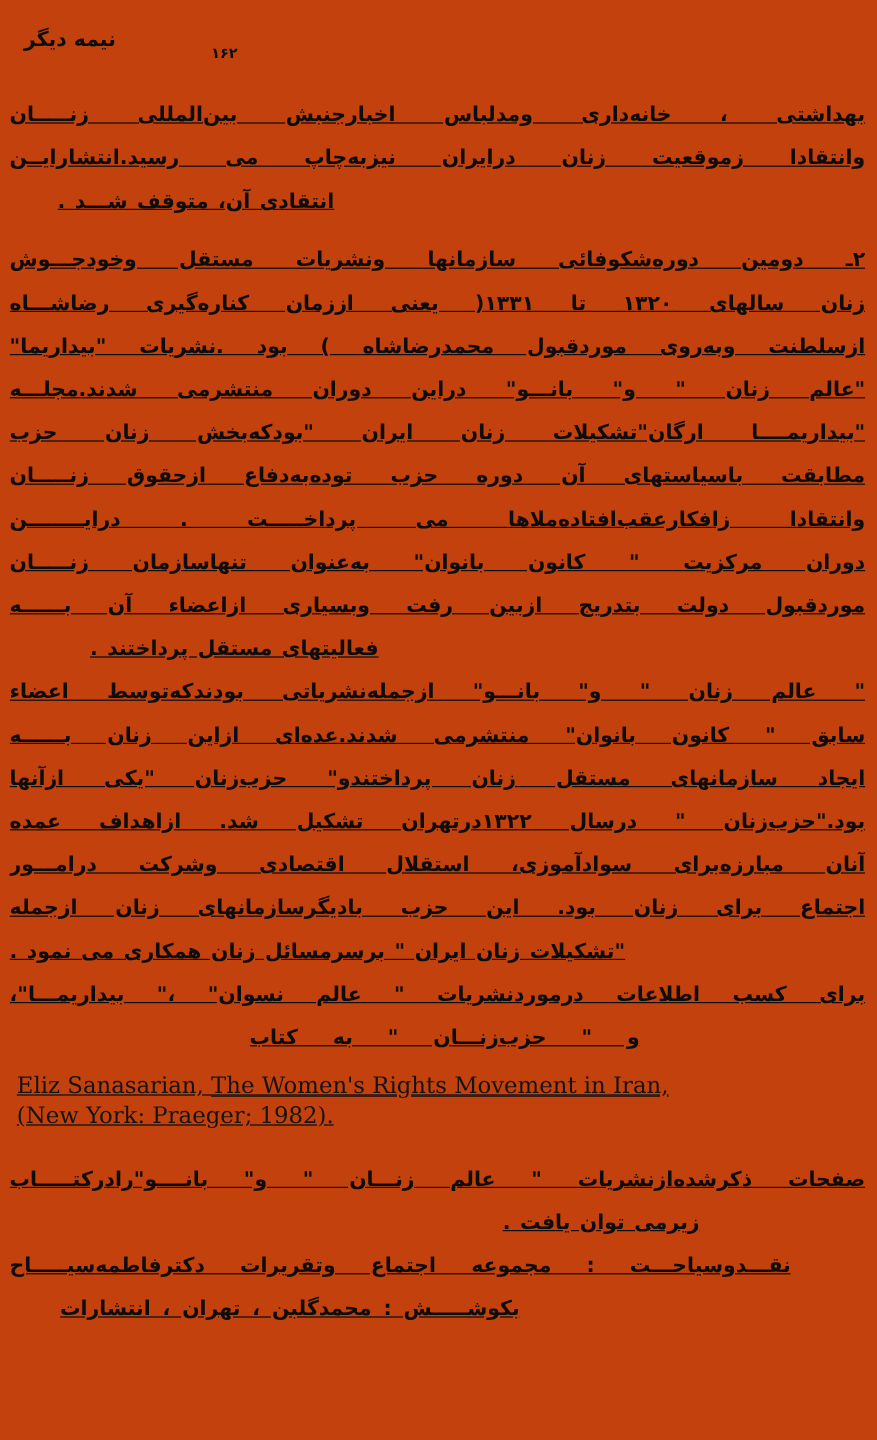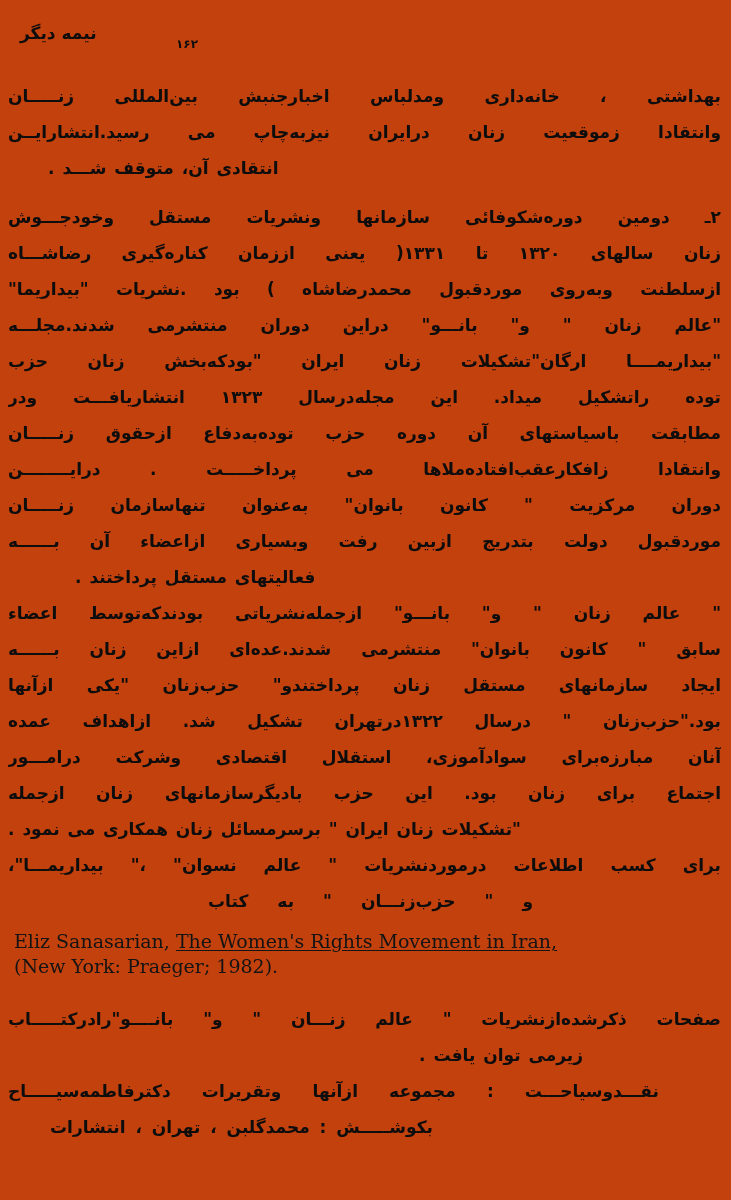--- a/index.html
+++ b/index.html
@@ -4,21 +4,21 @@
 <style>
   html,body{margin:0;padding:0;}
   body{width:731px;height:1200px;background:#fdfdfb;}
   .page{
     position:relative;width:731px;height:1200px;background:#c2410c;
     color:#0d0d0d;font-family:"DejaVu Sans",sans-serif;overflow:hidden;
   }
   .pg-header{position:absolute;top:0;left:0;right:0;height:64px;}
   .jt{position:absolute;top:23px;left:20px;font-size:17px;font-weight:bold;direction:rtl;}
   .pn{position:absolute;top:37px;left:176px;font-size:12px;font-weight:bold;}
-  .body-text{position:absolute;top:78px;left:8px;right:10px;direction:rtl;}
+  .body-text{position:absolute;top:78px;left:8px;right:10px;direction:rtl;text-decoration:underline;}
   .ln{
     margin:0;font-size:17px;font-weight:bold;line-height:36px;height:36px;
     overflow:hidden;text-align:justify;text-align-last:justify;word-spacing:2px;
   }
   .para-start{margin-top:13px;}
   .tail-a{text-align:left;text-align-last:left;margin-left:40px;}
   .tail-b{text-align:center;text-align-last:left;margin-left:67px;}
   .tail-c{text-align:left;text-align-last:left;}
   .mid-line{margin-right:188px;margin-left:200px;}
   .tail-right{text-align:left;text-align-last:right;margin-right:138px;}
@@ -44,37 +44,36 @@
 
   <div class="body-text">
     <p class="ln">بهداشتی ، خانه‌داری ومدلباس اخبارجنبش بین‌المللی زنـــــان</p>
     <p class="ln">وانتقادا زموقعیت زنان درایران نیزبه‌چاپ می رسید.انتشارایــن</p>
     <p class="ln tail-a">انتقادی آن، متوقف شـــد .</p>
     <p class="ln para-start">۲ـ دومین دوره‌شکوفائی سازمانها ونشریات مستقل وخودجـــوش</p>
     <p class="ln">زنان سالهای ۱۳۲۰ تا ۱۳۳۱( یعنی اززمان کناره‌گیری رضاشـــاه</p>
     <p class="ln">ازسلطنت وبه‌روی موردقبول محمدرضاشاه ) بود .نشریات "بیداریما"</p>
     <p class="ln">"عالم زنان " و" بانـــو" دراین دوران منتشرمی شدند.مجلـــه</p>
     <p class="ln">"بیداریمــــا ارگان"تشکیلات زنان ایران "بودکه‌بخش زنان حزب</p>
-    <p class="ln">توده راتشکیل میداد. این مجله‌درسال ۱۳۲۳ انتشاریافـــت ودر</p>
     <p class="ln">مطابقت باسیاستهای آن دوره حزب توده‌به‌دفاع ازحقوق زنـــــان</p>
     <p class="ln">وانتقادا زافکارعقب‌افتاده‌ملاها می پرداخـــــت . درایــــــــن</p>
     <p class="ln">دوران مرکزیت " کانون بانوان" به‌عنوان تنهاسازمان زنـــــان</p>
     <p class="ln">موردقبول دولت بتدریج ازبین رفت وبسیاری ازاعضاء آن بــــــه</p>
     <p class="ln tail-b">فعالیتهای مستقل پرداختند .</p>
     <p class="ln">" عالم زنان " و" بانـــو" ازجمله‌نشریاتی بودندکه‌توسط اعضاء</p>
     <p class="ln">سابق " کانون بانوان" منتشرمی شدند.عده‌ای ازاین زنان بــــــه</p>
     <p class="ln">ایجاد سازمانهای مستقل زنان پرداختندو" حزب‌زنان "یکی ازآنها</p>
     <p class="ln">بود."حزب‌زنان " درسال ۱۳۲۲درتهران تشکیل شد. ازاهداف عمده</p>
     <p class="ln">آنان مبارزه‌برای سوادآموزی، استقلال اقتصادی وشرکت درامـــور</p>
     <p class="ln">اجتماع برای زنان بود. این حزب بادیگرسازمانهای زنان ازجمله</p>
     <p class="ln tail-c">"تشکیلات زنان ایران " برسرمسائل زنان همکاری می نمود .</p>
     <p class="ln">برای کسب اطلاعات درموردنشریات " عالم نسوان" ،" بیداریمـــا"،</p>
     <p class="ln mid-line">و " حزب‌زنـــان " به کتاب زیرمراجعه‌کنید:</p>
 
     <div class="citation"><span>Eliz Sanasarian, </span><span class="u">The Women's Rights Movement in Iran,</span><span> (New York: Praeger; 1982).</span></div>
 
     <p class="ln">صفحات ذکرشده‌ازنشریات " عالم زنـــان " و" بانــــو"رادرکتـــــاب</p>
     <p class="ln tail-right">زیرمی توان یافت .</p>
-    <p class="ln ref-1">نقـــدوسیاحـــت : مجموعه ازآنها وتقریرات دکترفاطمه‌سیـــــاح</p>
+    <p class="ln ref-1">نقـــدوسیاحـــت : مجموعه اجتماع وتقریرات دکترفاطمه‌سیـــــاح</p>
     <p class="ln ref-2">بکوشـــــش : محمدگلبن ، تهران ، انتشارات توس ، ۱۳۵۴.</p>
   </div>
 
 </div>
 
 </body></html>

